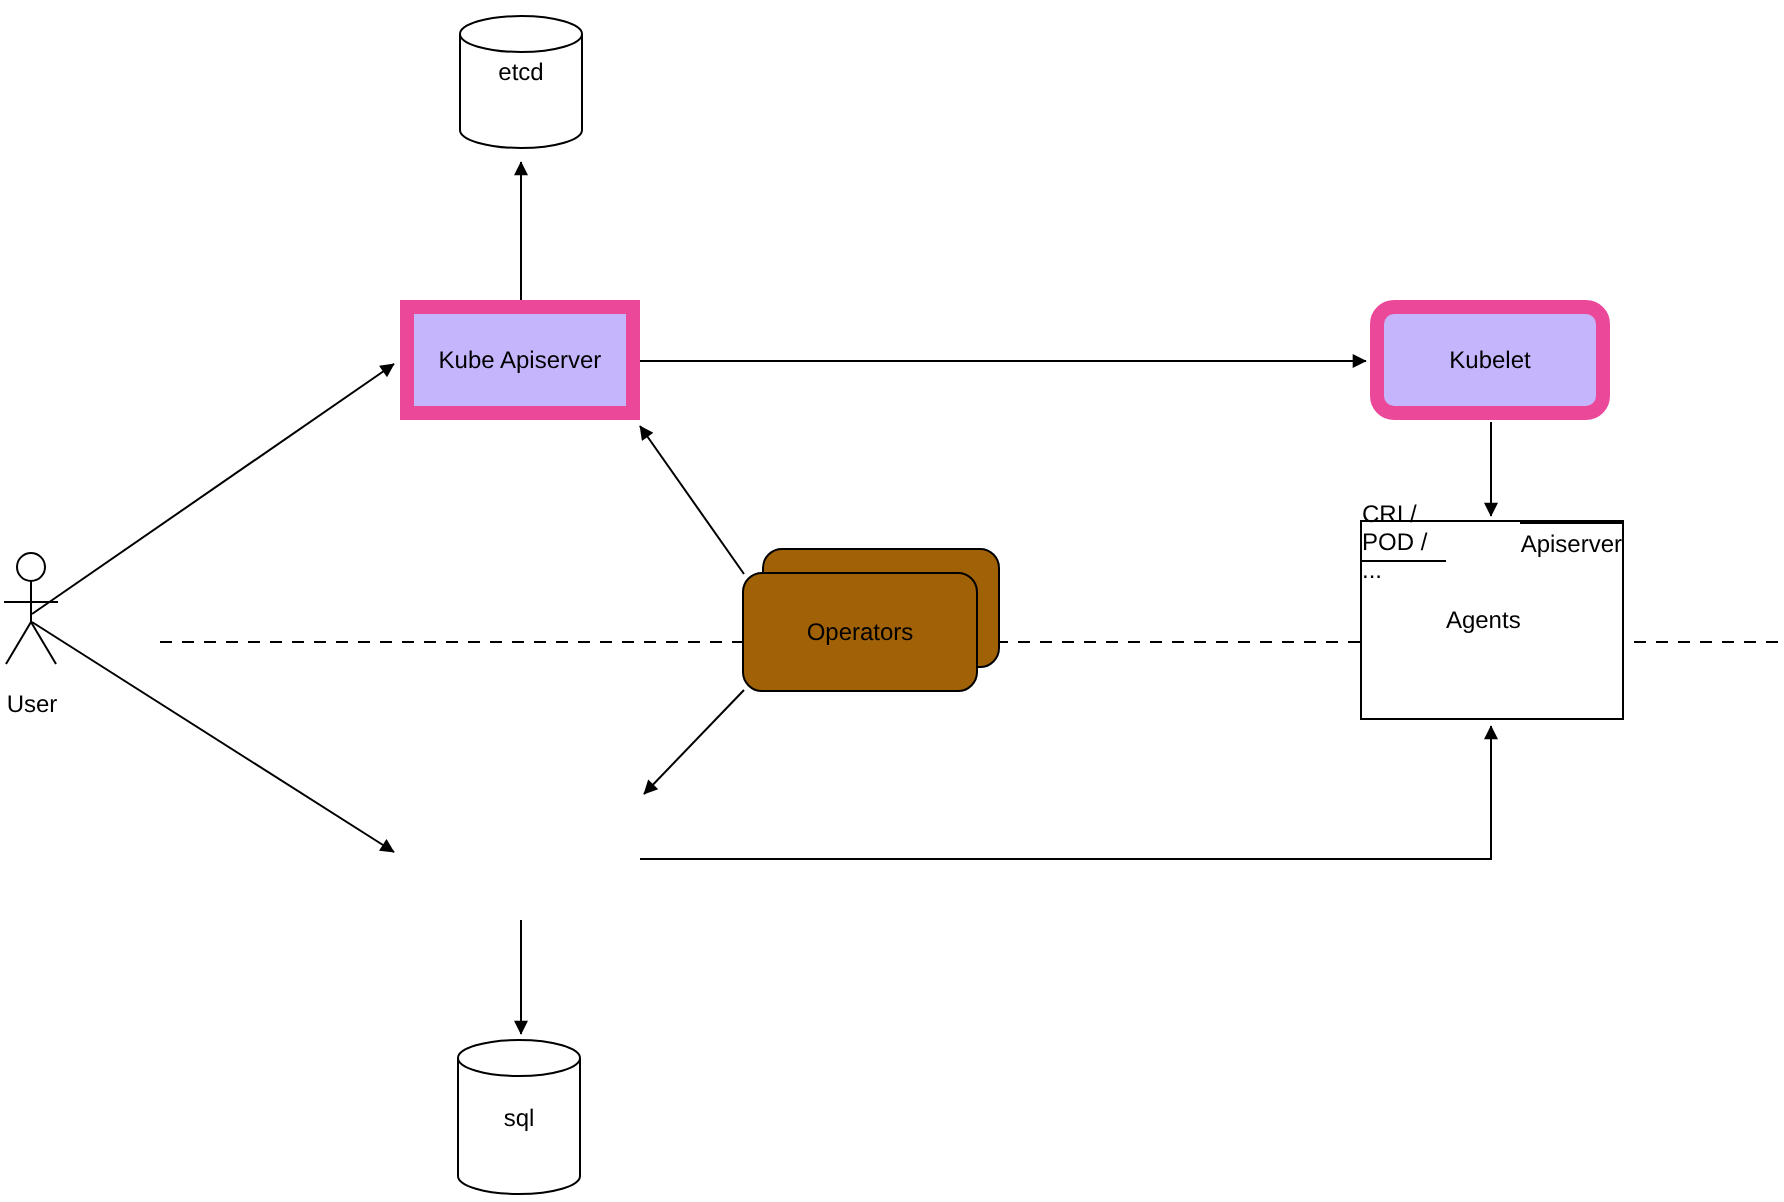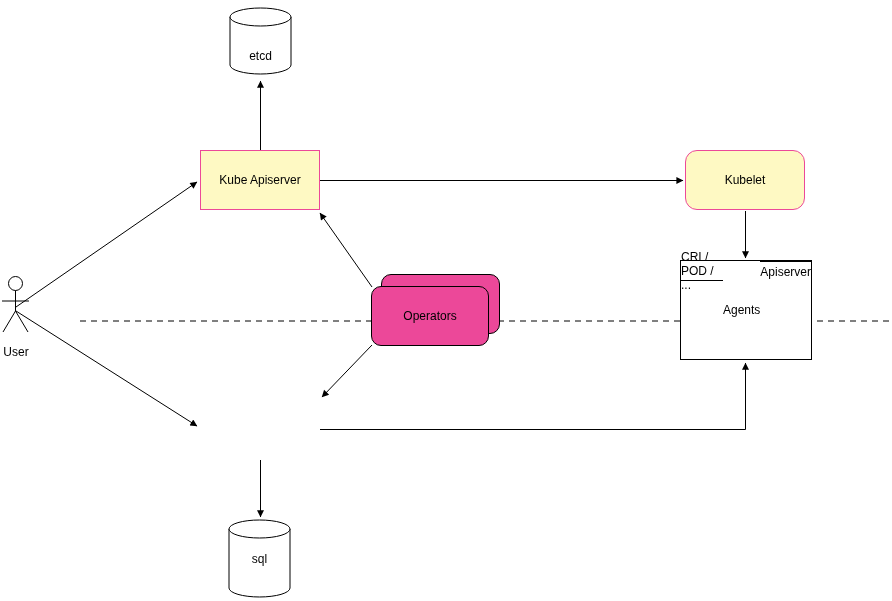--- a/index.html
+++ b/index.html
@@ -27,25 +27,25 @@
     display: flex;
     align-items: center;
     justify-content: center;
     font-size: 12px;
     color: #000000;
     text-align: center;
     z-index: 2;
   }
   .rect-node {
     border: 1px solid #000000;
-    background: #ec4899;
+    background: #a16207;
   }
   .red-node {
-    background: #fef9c3;
-    border: 1px solid #ec4899;
+    background: #c4b5fd;
+    border: 7px solid #ec4899;
   }
   .green-node {
     background: #d5e8d4;
     border: 1px solid #82b366;
   }
   .rounded {
     border-radius: 10px;
   }
   .shape-label {
     position: absolute;
@@ -124,21 +124,21 @@
 
     <g stroke="#000000" stroke-width="1" fill="none">
       <circle cx="15.5" cy="283.5" r="7" fill="#ffffff"></circle>
       <line x1="15.5" y1="290.5" x2="15.5" y2="311"></line>
       <line x1="2" y1="301" x2="29" y2="301"></line>
       <line x1="15.5" y1="311" x2="3" y2="332"></line>
       <line x1="15.5" y1="311" x2="28" y2="332"></line>
     </g>
   </svg>
 
-  <div class="shape-label" style="left:230px; top:23px; width:61px; height:66px;">etcd</div>
+  <div class="shape-label" style="left:230px; top:3px; width:61px; height:66px;">etcd</div>
   <div class="shape-label" style="left:229px; top:521px; width:61px; height:76px;">sql</div>
   <div class="shape-label" style="left:-14px; top:344px; width:60px; height:16px;">User</div>
 
   <div class="node red-node" style="left:200px; top:150px; width:120px; height:60px;">
     <span>Kube Apiserver</span>
   </div>
 
   <div class="node red-node" style="left:685px; top:150px; width:120px; height:60px;border-radius:12px;">
     <span>Kubelet</span>
   </div>

